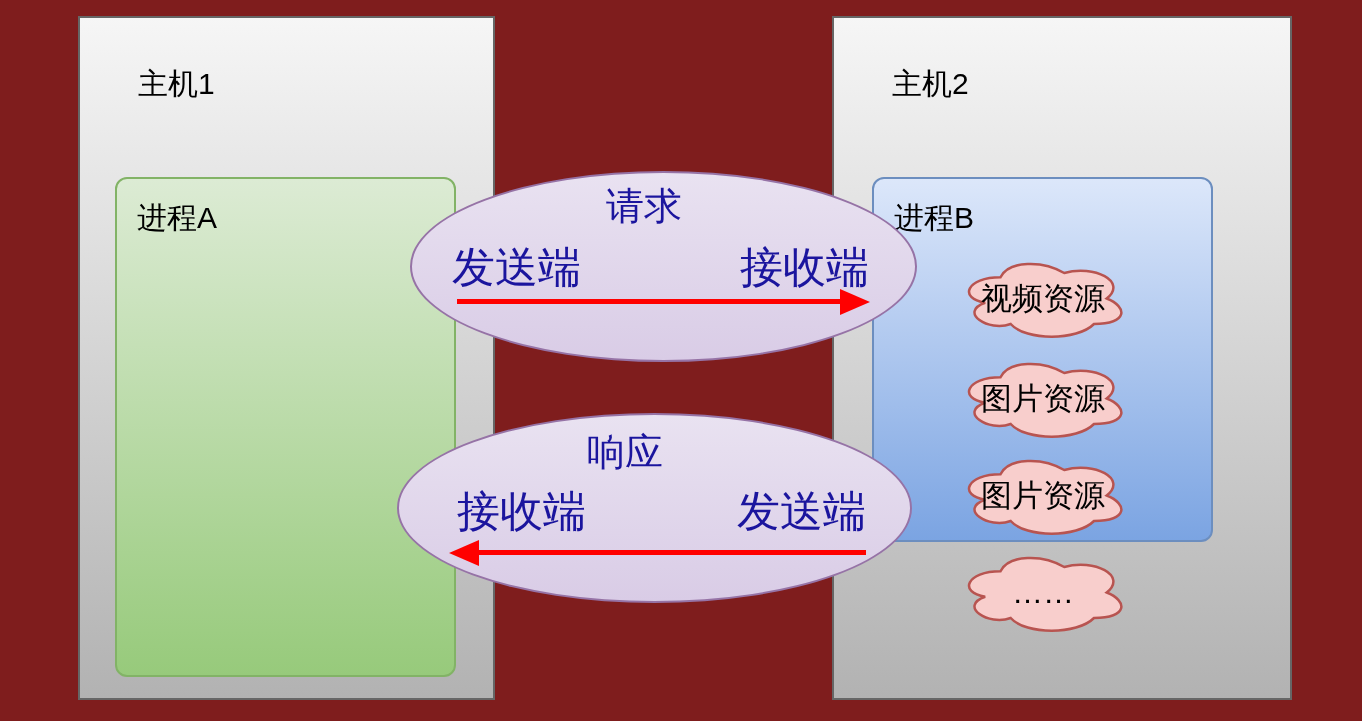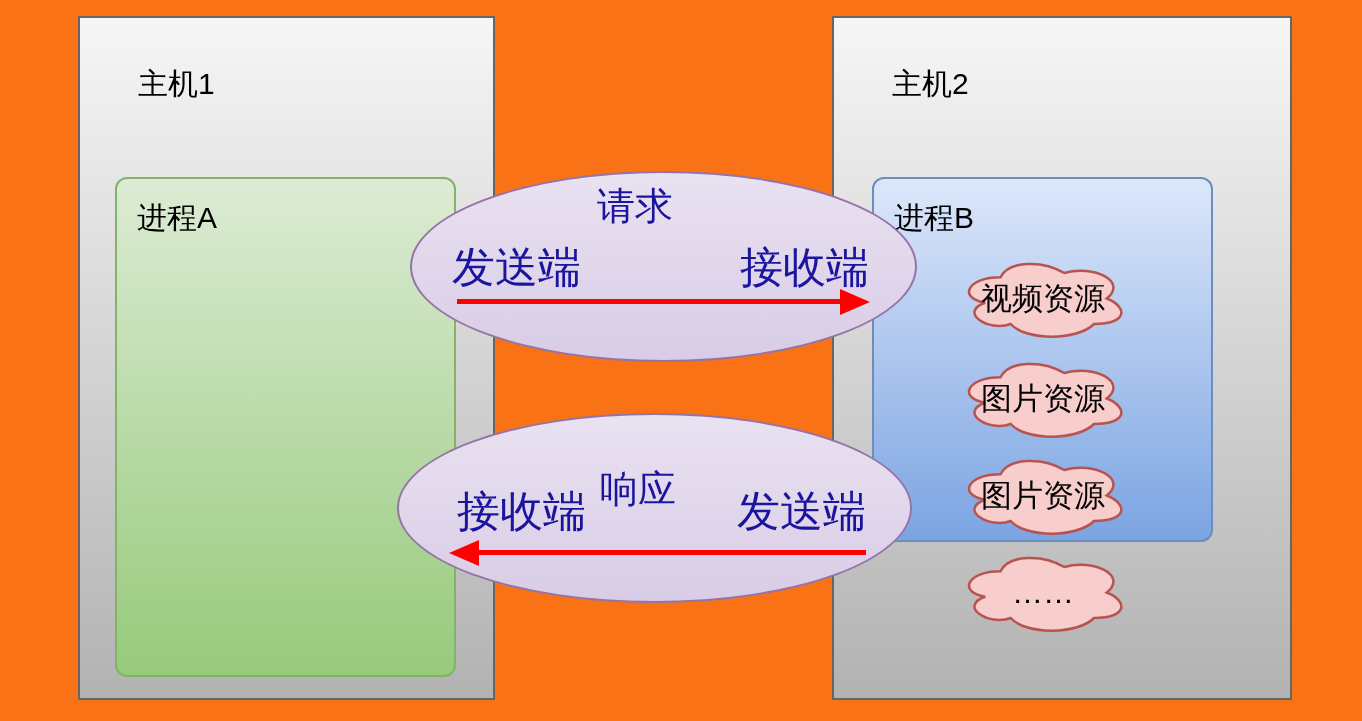--- a/index.html
+++ b/index.html
@@ -5,21 +5,21 @@
   html, body {
     margin: 0;
     padding: 0;
     background: #ffffff;
     font-family: "Liberation Sans", sans-serif;
   }
   #canvas {
     position: relative;
     width: 1362px;
     height: 721px;
-    background: #f97316;
+    background: #7f1d1d;
     overflow: hidden;
   }
   
   .host {
     position: absolute;
     top: 16px;
     height: 684px;
     border: 2px solid #666666;
     background: linear-gradient(#f6f6f6, #b2b2b2);
     box-sizing: border-box;
@@ -95,22 +95,22 @@
     z-index: 2;
   }
   #request-ellipse  { left: 410px; top: 171px; width: 507px; height: 191px; }
   #response-ellipse { left: 397px; top: 413px; width: 515px; height: 190px; }
   .msg-title {
     position: absolute;
     font-size: 38px;
     color: #1b159e;
     white-space: nowrap;
   }
-  #request-title  { left: 185px; top: 8px; }
-  #response-title { left: 201px; top: 12px; margin-top: 37px; }
+  #request-title  { left: 194px; top: 8px; }
+  #response-title { left: 188px; top: 12px; }
   .endpoint-label {
     position: absolute;
     font-size: 43px;
     color: #1b159e;
     white-space: nowrap;
   }
   #request-sender    { left: 40px;  top: 66px; }
   #request-receiver  { left: 328px; top: 66px; }
   #response-receiver { left: 58px;  top: 68px; }
   #response-sender   { left: 338px; top: 68px; }

